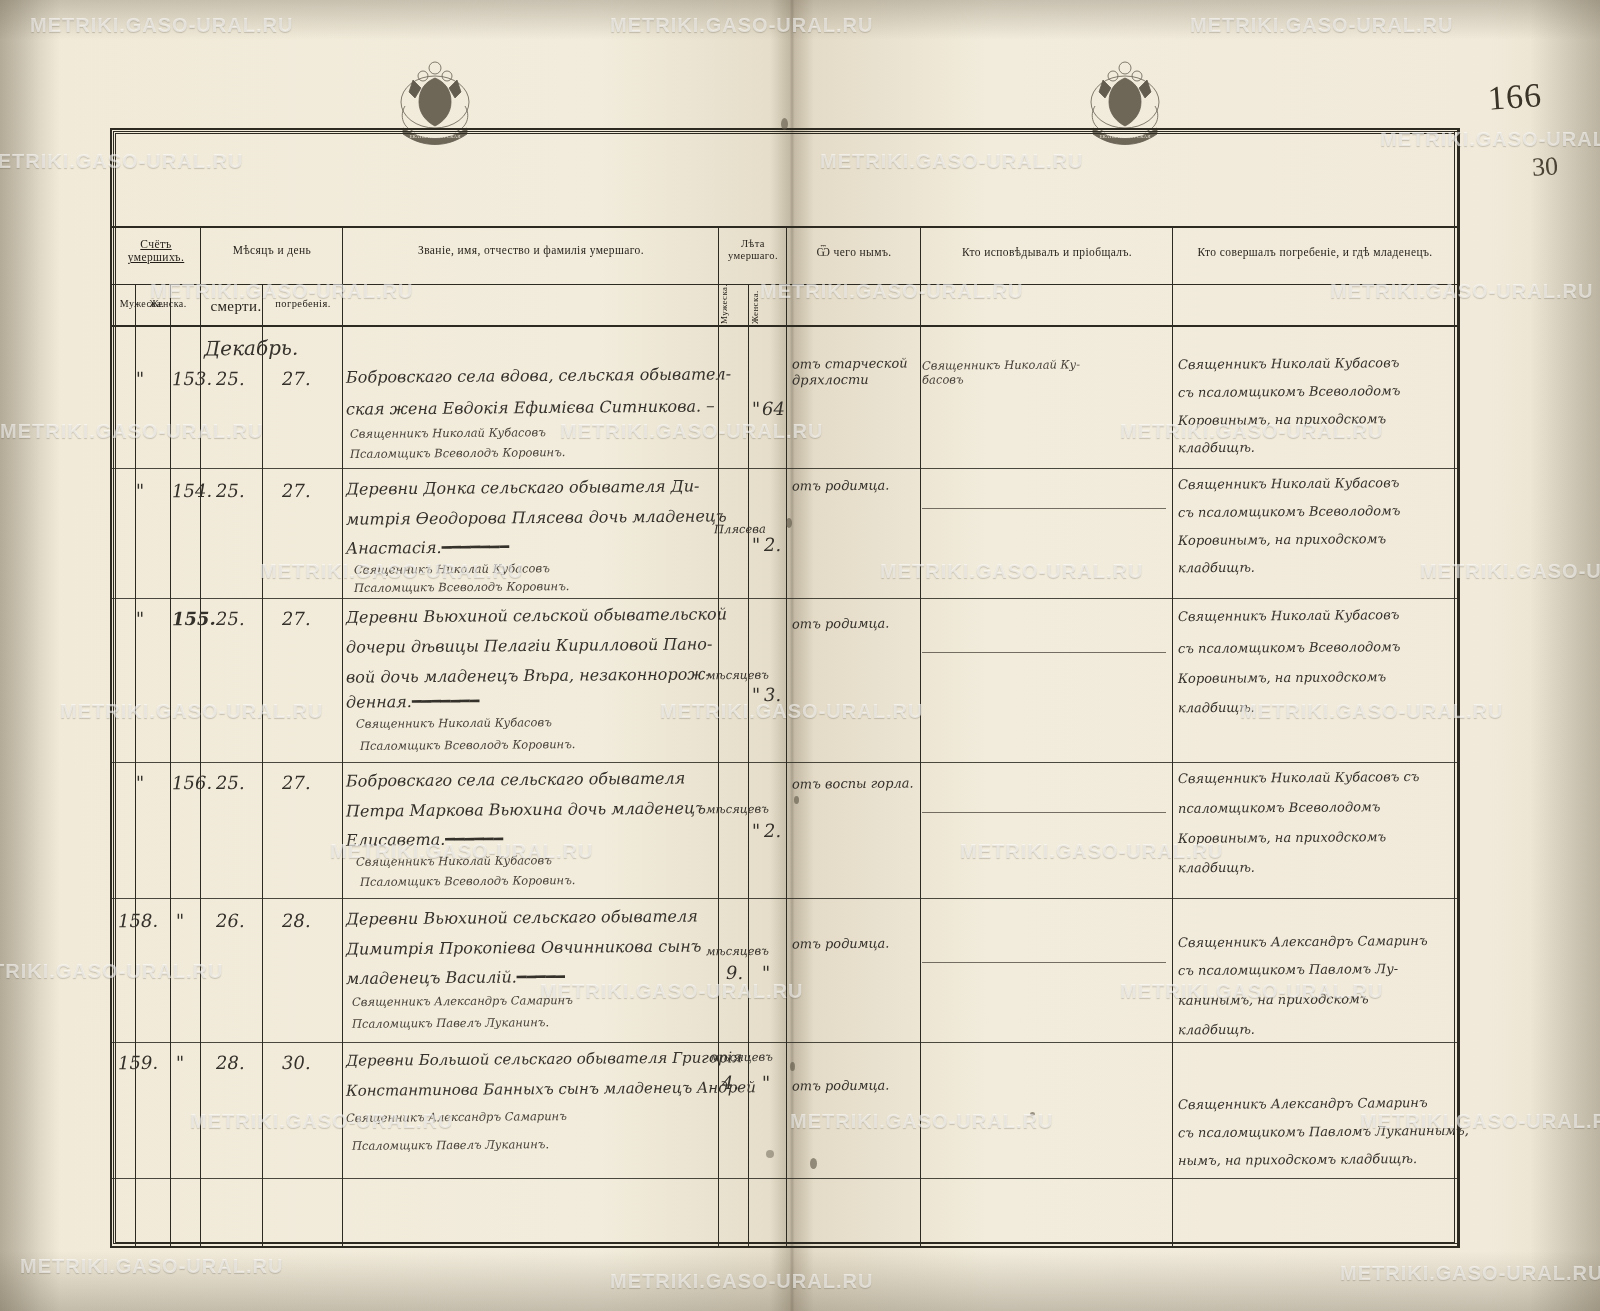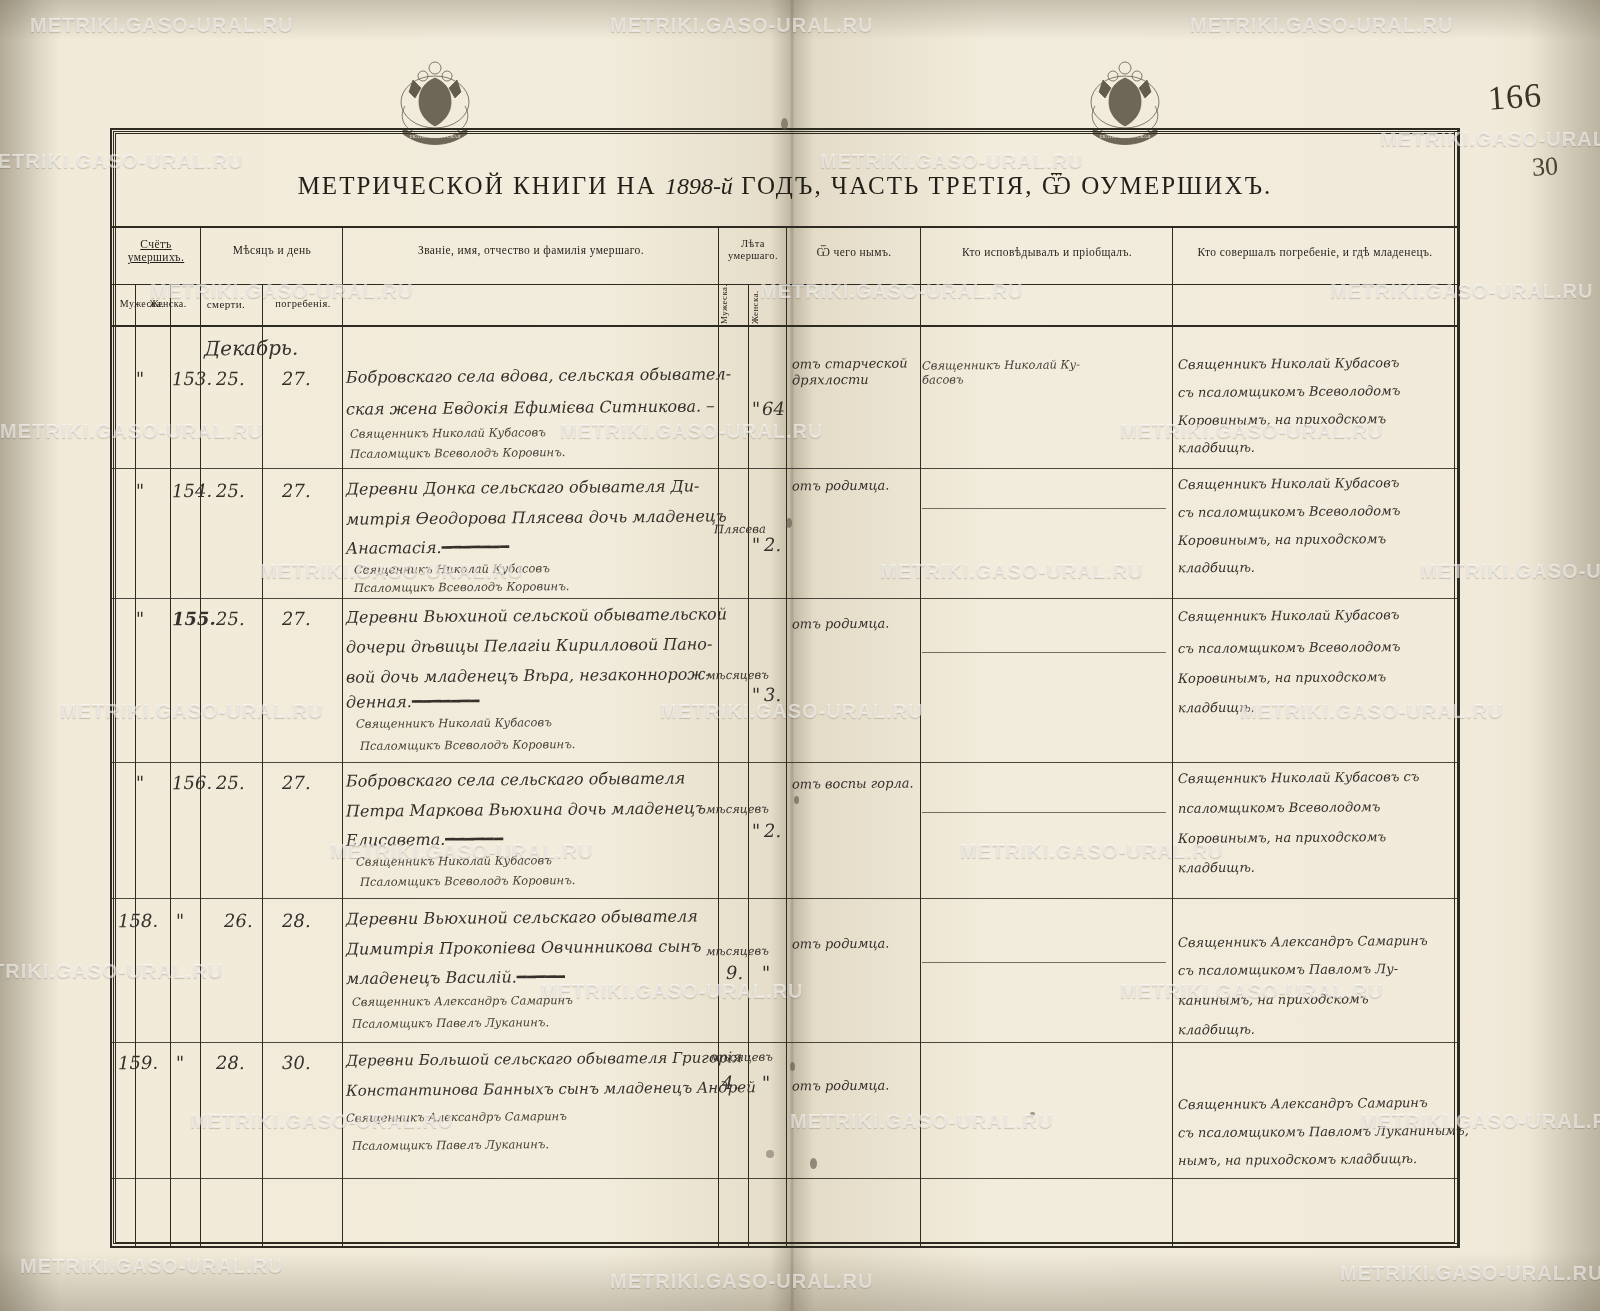--- a/index.html
+++ b/index.html
@@ -225,25 +225,20 @@
         <text x="60" y="80" font-size="5" text-anchor="middle" fill="#efe8d8" stroke="none" font-family="Liberation Serif, serif">ЕКАТЕРИНБУРГСКАЯ</text>
       </g>
     </svg>
   </div>
 
   <div class="folio-number">166</div>
   <div class="stamp-number">30</div>
 
   <div class="table-frame"></div>
 
-  <div class="title-row">
-    <span>МЕТРИЧЕСКОЙ КНИГИ НА</span>
-    <span class="year">1898-й</span>
-    <span>ГОДЪ, ЧАСТЬ ТРЕТІЯ, Ѿ ОУМЕРШИХЪ.</span>
-  </div>
 
   <div class="hline thick" style="left:110px; top:128px; width:1350px;"></div>
   <div class="hline" style="left:113px; top:131px; width:1344px;"></div>
   <div class="hline thick" style="left:110px; top:226px; width:1350px;"></div>
   <div class="hline" style="left:110px; top:284px; width:1350px;"></div>
   <div class="hline thick" style="left:110px; top:325px; width:1350px;"></div>
   <div class="hline thick" style="left:110px; top:1246px; width:1350px;"></div>
   <div class="hline" style="left:113px; top:1243px; width:1344px;"></div>
 
   <div class="vline" style="left:110px; top:128px; height:1120px;"></div>
@@ -267,21 +262,21 @@
   </div>
   <div class="col-head" style="left:114px; top:298px; width:56px; font-size:10px;">
     <span>Мужеска.</span>
   </div>
   <div class="col-head" style="left:138px; top:298px; width:60px; font-size:10px;">
     <span>Женска.</span>
   </div>
   <div class="col-head" style="left:202px; top:244px; width:140px;">
     <span>Мѣсяцъ и день</span>
   </div>
-  <div class="col-head" style="left:196px; top:298px; width:60px; font-size:11px;">
+  <div class="col-head" style="left:206px; top:298px; width:60px; font-size:15px;">
     <span>смерти.</span>
   </div>
   <div class="col-head" style="left:264px; top:298px; width:78px; font-size:10.5px;">
     <span>погребенія.</span>
   </div>
   <div class="col-head" style="left:344px; top:244px; width:374px;">
     <span>Званіе, имя, отчество и фамилія умершаго.</span>
   </div>
   <div class="col-head" style="left:720px; top:238px; width:66px; font-size:10.5px;">
     <span style="white-space:pre-line;">Лѣта
@@ -382,21 +377,21 @@
   <div class="hw small" style="left:792px; top:776px;">отъ воспы горла.</div>
   <div class="rule" style="left:922px; top:812px; width:244px;"></div>
   <div class="hw small" style="left:1178px; top:770px;">Священникъ Николай Кубасовъ съ</div>
   <div class="hw small" style="left:1178px; top:800px;">псаломщикомъ Всеволодомъ</div>
   <div class="hw small" style="left:1178px; top:830px;">Коровинымъ, на приходскомъ</div>
   <div class="hw small" style="left:1178px; top:860px;">кладбищѣ.</div>
 
   <div class="hline" style="left:110px; top:1042px; width:1350px; opacity:.85;"></div>
   <div class="hw num" style="left:118px; top:910px;">158.</div>
   <div class="hw num" style="left:176px; top:910px;">"</div>
-  <div class="hw num" style="left:224px; top:910px;">26.</div>
+  <div class="hw num" style="left:216px; top:910px;">26.</div>
   <div class="hw num" style="left:282px; top:910px;">28.</div>
   <div class="hw" style="left:346px; top:908px;">Деревни Вьюхиной сельскаго обывателя</div>
   <div class="hw" style="left:346px; top:938px;">Димитрія Прокопіева Овчинникова сынъ</div>
   <div class="hw" style="left:346px; top:968px;">младенецъ Василій.━━━━━</div>
   <div class="hw tiny light" style="left:352px; top:994px;">Священникъ Александръ Самаринъ</div>
   <div class="hw tiny light" style="left:352px; top:1016px;">Псаломщикъ Павелъ Луканинъ.</div>
   <div class="hw tiny" style="left:706px; top:944px;">мѣсяцевъ</div>
   <div class="hw num" style="left:726px; top:962px;">9.</div>
   <div class="hw num" style="left:762px; top:962px;">"</div>
   <div class="hw small" style="left:792px; top:936px;">отъ родимца.</div>

